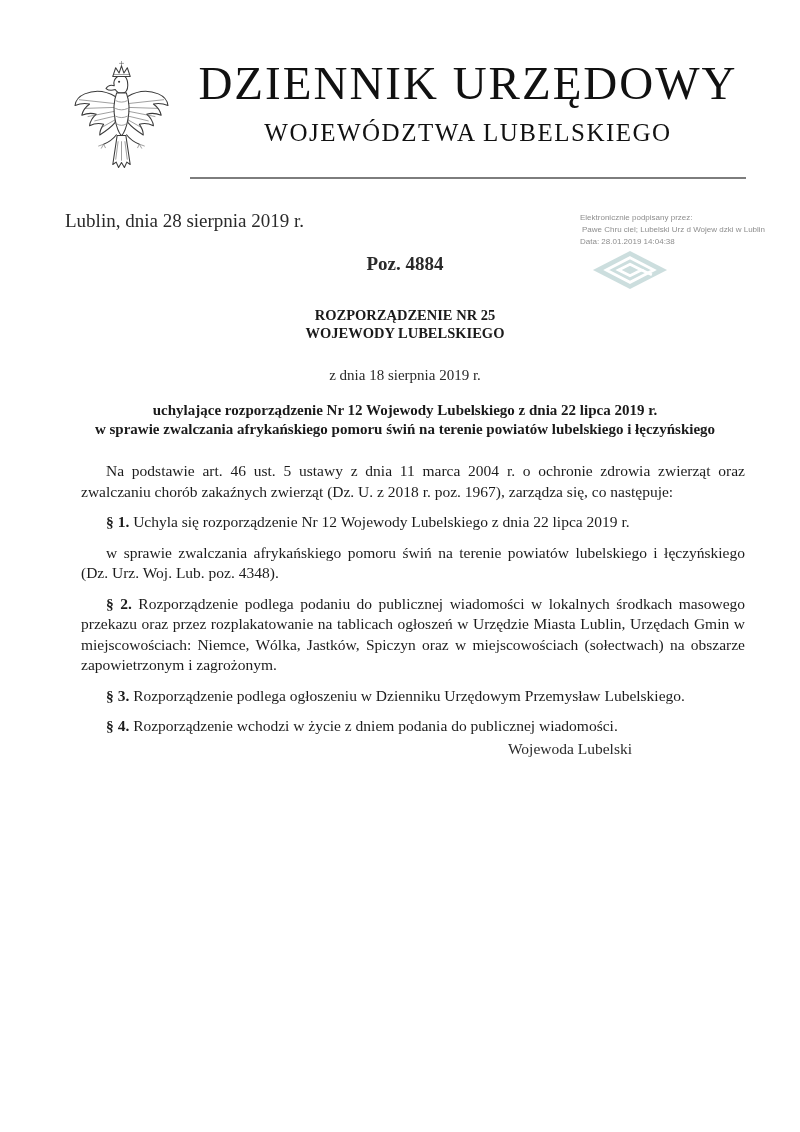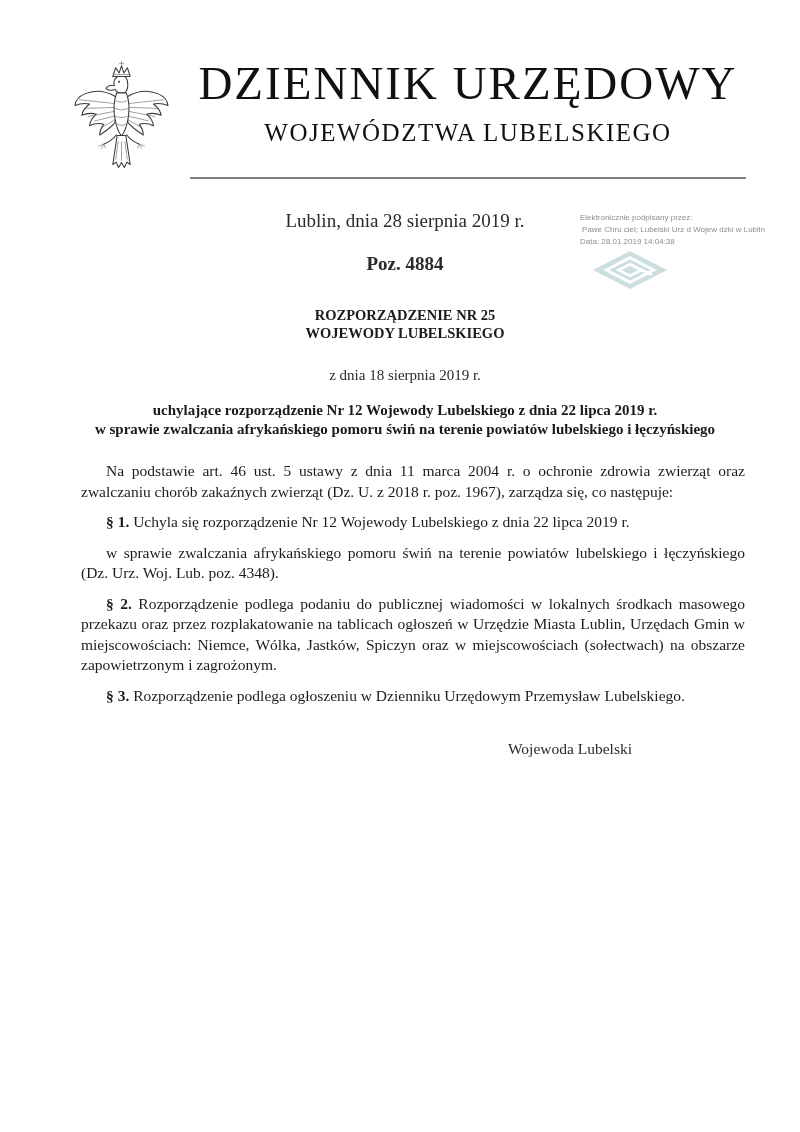--- a/index.html
+++ b/index.html
@@ -46,21 +46,20 @@
     left: 190px; top: 177px;
     width: 556px; height: 2px;
     background: #7d7d7d;
   }
 
   
   .place-date {
     position: absolute;
     left: 65px; top: 210px;
     width: 680px;
-    text-align: center;
     font-size: 19px;
     color: #2a2a2a;
   }
   .poz {
     position: absolute;
     left: 65px; top: 253px;
     width: 680px;
     text-align: center;
     font-size: 19px;
     color: #2a2a2a;
@@ -208,20 +207,21 @@
       <div>w sprawie zwalczania afrykańskiego pomoru świń na terenie powiatów lubelskiego i łęczyńskiego</div>
     </div>
   </div>
 
   <div class="doc-body">
     <p><span>Na podstawie art. 46 ust. 5 ustawy z dnia 11 marca 2004 r. o ochronie zdrowia zwierząt oraz zwalczaniu chorób zakaźnych zwierząt (Dz. U. z 2018 r. poz. 1967), zarządza się, co następuje:</span></p>
     <p><span class="para-label">§ 1.</span> <span>Uchyla się rozporządzenie Nr 12 Wojewody Lubelskiego z dnia 22 lipca 2019 r.</span></p>
     <p><span>w sprawie zwalczania afrykańskiego pomoru świń na terenie powiatów lubelskiego i łęczyńskiego (Dz. Urz. Woj. Lub. poz. 4348).</span></p>
     <p><span class="para-label">§ 2.</span> <span>Rozporządzenie podlega podaniu do publicznej wiadomości w lokalnych środkach masowego przekazu oraz przez rozplakatowanie na tablicach ogłoszeń w Urzędzie Miasta Lublin, Urzędach Gmin w miejscowościach: Niemce, Wólka, Jastków, Spiczyn oraz w miejscowościach (sołectwach) na obszarze zapowietrzonym i zagrożonym.</span></p>
     <p><span class="para-label">§ 3.</span> <span>Rozporządzenie podlega ogłoszeniu w Dzienniku Urzędowym Przemysław Lubelskiego.</span></p>
+    <p><span class="para-label">§ 4.</span> <span>Rozporządzenie wchodzi w życie z dniem podania do publicznej wiadomości.</span></p>
   </div>
 
   <div class="signature">
     <div>Wojewoda Lubelski</div>
     <div class="signature-name">Przemysław Czarnek</div>
   </div>
 
 </div>
 
 </body></html>

